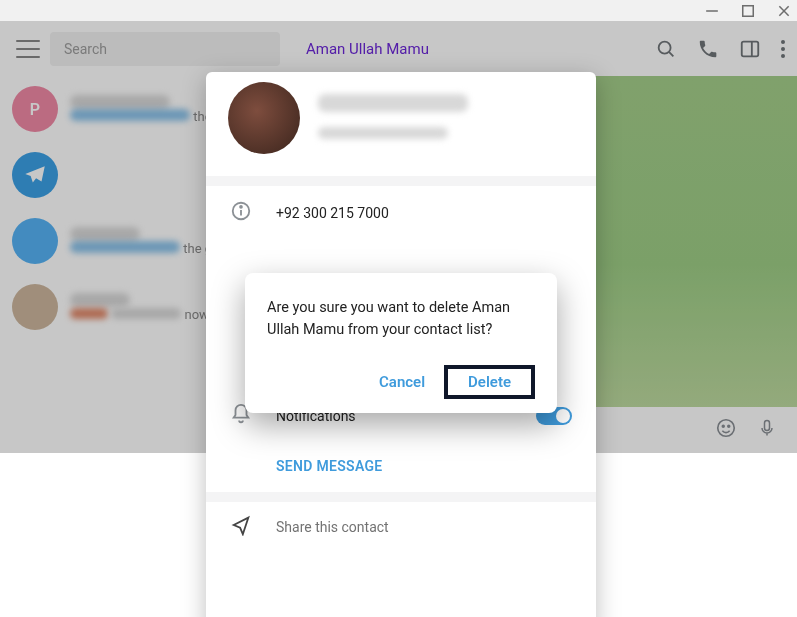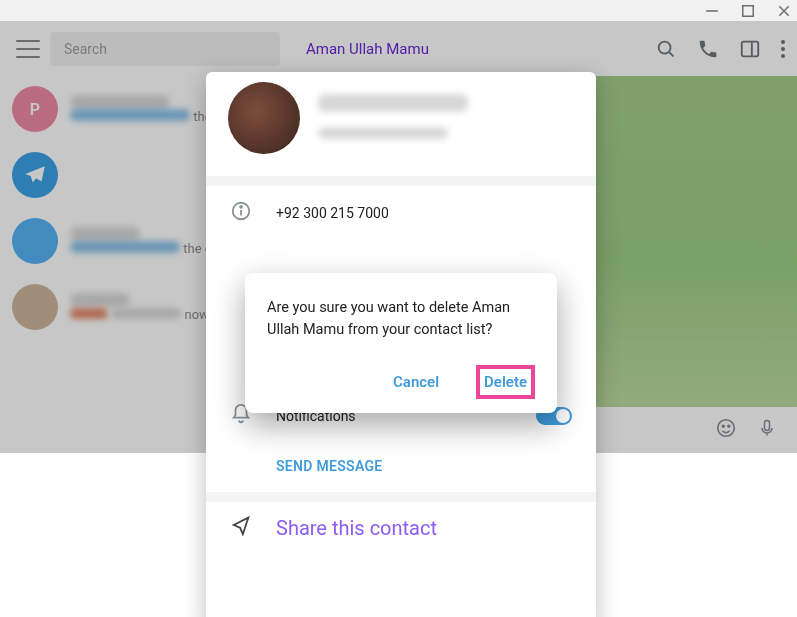--- a/index.html
+++ b/index.html
@@ -48,29 +48,29 @@
   .panel-head .icn{ width:22px; height:22px; color:#8c9196; margin-left:14px;}
   .profile{ display:flex; align-items:center; gap:18px; padding:10px 22px 22px;}
   .prof-av{ width:72px; height:72px; border-radius:50%; background:radial-gradient(circle at 40% 40%, #7e4d3e, #3a241c);}
   .prof-name .blurblob{ height:18px;}
   .sep{ height:10px; background:#f4f4f5;}
   .info-row{ display:flex; align-items:center; gap:24px; padding:14px 24px; font-size:14px; color:#222;}
   .info-row .icn{ width:22px; color:#8c9196;}
   .toggle{ width:36px; height:18px; border-radius:10px; background:#3f9bdc; position:relative; margin-left:auto;}
   .toggle::after{content:""; position:absolute; right:2px; top:2px; width:14px; height:14px; background:#fff; border-radius:50%;}
   .send-msg{ padding:16px 24px 18px 70px; font-size:14px; font-weight:600; color:#3f9bdc; letter-spacing:.3px;}
-  .action-row{ display:flex; align-items:center; gap:24px; padding:12px 24px; font-size:20px; color:#8b5cf6;}
+  .action-row{ display:flex; align-items:center; gap:24px; padding:12px 24px; font-size:14px; color:#737373;}
   .action-row .icn{ width:22px; color:#444;}
 
   
   .dialog{ position:absolute; top:252px; left:245px; width:312px; background:#fff; border-radius:8px; box-shadow:0 12px 32px rgba(0,0,0,.35); padding:24px 22px 14px;}
   .dialog-text{ font-size:14.5px; color:#222; line-height:1.5; }
-  .dialog-btns{ display:flex; justify-content:flex-end; gap:25px; margin-top:24px;}
+  .dialog-btns{ display:flex; justify-content:flex-end; gap:7px; margin-top:24px;}
   .dlg-btn{ font-size:15px; font-weight:600; color:#3f9bdc; padding:8px 12px; border:none; background:none; cursor:pointer;}
-  .highlight{ border:4px solid #ec4899; padding:4px 4px;}
+  .highlight{ border:4px solid #0f172a; padding:4px 20px;}
 
   
   .dim { position:absolute; inset:0; background:rgba(0,0,0,.22);}
 
   .icn svg{ width:100%; height:100%; }
 </style>
 </head>
 <body>
 
 <div class="titlebar">

